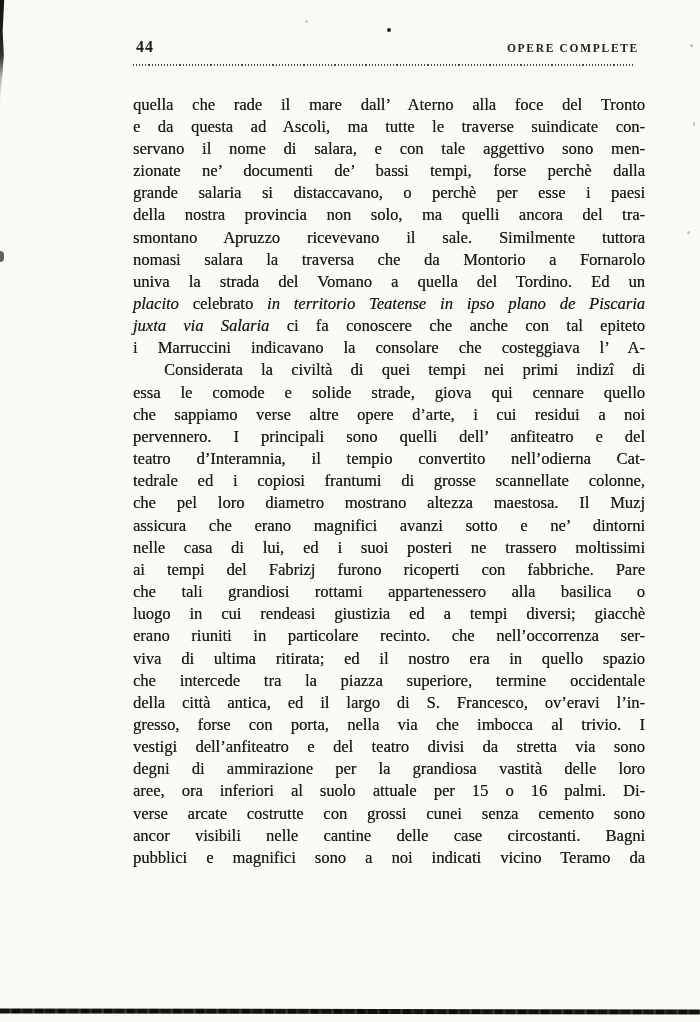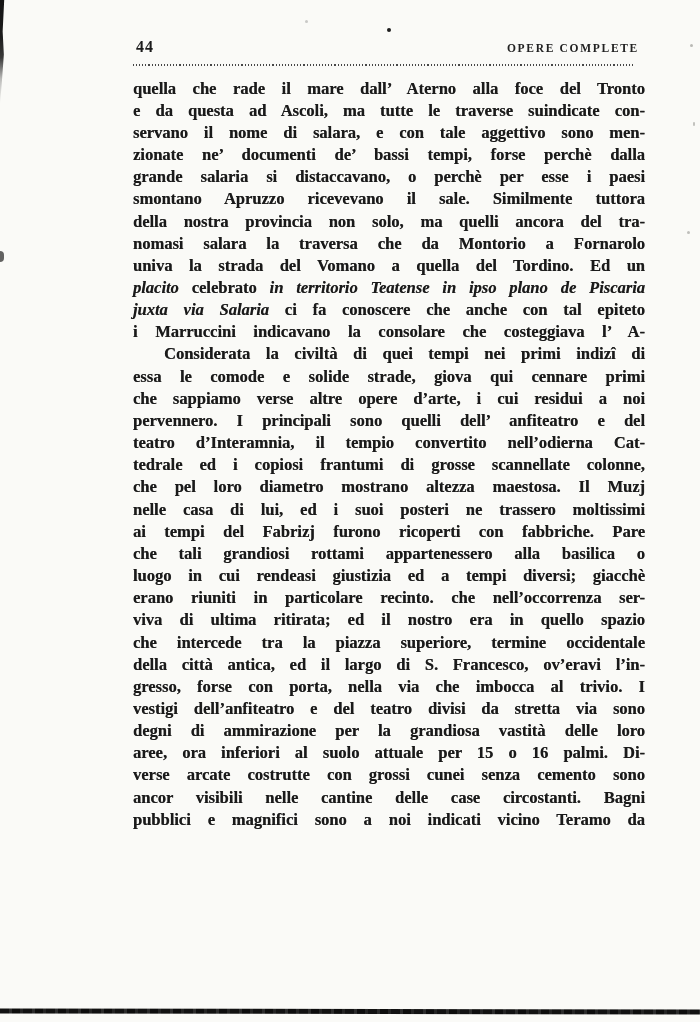--- a/index.html
+++ b/index.html
@@ -49,26 +49,25 @@
     color: #222;
     white-space: nowrap;
   }
   .rule {
     margin-top: 7px;
     width: 502px;
     height: 1.6px;
     background: repeating-linear-gradient(90deg, #474747 0 1.1px, transparent 1.1px 3.1px);
   }
   .body-text {
-    margin-top: 12px;
+    margin-top: 28px;
     font-size: 16.5px;
     line-height: 22.15px;
     color: #1a1a1a;
     text-shadow: 0.25px 0 0 rgba(26,26,26,0.7);
-    font-weight: bold;
   }
   .line {
     text-align: justify;
     text-align-last: justify;
     white-space: normal;
   }
   .line.endline { text-align-last: left; }
   .line.indent { text-indent: 31px; }
   .it { font-style: italic; }
 
@@ -111,34 +110,35 @@
       <span class="pagenum">44</span>
       <span class="running">OPERE COMPLETE</span>
     </div>
     <div class="rule"></div>
     <div class="body-text">
         <div class="line"><span>quella che rade il mare dall’ Aterno alla foce del Tronto</span></div>
         <div class="line"><span>e da questa ad Ascoli, ma tutte le traverse suindicate con-</span></div>
         <div class="line"><span>servano il nome di salara, e con tale aggettivo sono men-</span></div>
         <div class="line"><span>zionate ne’ documenti de’ bassi tempi, forse perchè dalla</span></div>
         <div class="line"><span>grande salaria si distaccavano, o perchè per esse i paesi</span></div>
+        <div class="line"><span>della nostra provincia non solo, ma quelli ancora del tra-</span></div>
         <div class="line"><span>smontano Apruzzo ricevevano il sale. Similmente tuttora</span></div>
-        <div class="line"><span>della nostra provincia non solo, ma quelli ancora del tra-</span></div>
         <div class="line"><span>nomasi salara la traversa che da Montorio a Fornarolo</span></div>
         <div class="line"><span>univa la strada del Vomano a quella del Tordino. Ed un</span></div>
         <div class="line"><span class="it">placito</span><span> celebrato </span><span class="it">in territorio Teatense in ipso plano de Piscaria</span></div>
         <div class="line"><span class="it">juxta via Salaria</span><span> ci fa conoscere che anche con tal epiteto</span></div>
         <div class="line"><span>i Marruccini indicavano la consolare che costeggiava l’ A-</span></div>
         <div class="line indent"><span>Considerata la civiltà di quei tempi nei primi indizî di</span></div>
-        <div class="line"><span>essa le comode e solide strade, giova qui cennare primi</span></div>
+        <div class="line"><span>essa le comode e solide strade, giova qui cennare quello</span></div>
         <div class="line"><span>che sappiamo verse altre opere d’arte, i cui residui a noi</span></div>
         <div class="line"><span>pervennero. I principali sono quelli dell’ anfiteatro e del</span></div>
         <div class="line"><span>teatro d’Interamnia, il tempio convertito nell’odierna Cat-</span></div>
         <div class="line"><span>tedrale ed i copiosi frantumi di grosse scannellate colonne,</span></div>
         <div class="line"><span>che pel loro diametro mostrano altezza maestosa. Il Muzj</span></div>
+        <div class="line"><span>assicura che erano magnifici avanzi sotto e ne’ dintorni</span></div>
         <div class="line"><span>nelle casa di lui, ed i suoi posteri ne trassero moltissimi</span></div>
         <div class="line"><span>ai tempi del Fabrizj furono ricoperti con fabbriche. Pare</span></div>
         <div class="line"><span>che tali grandiosi rottami appartenessero alla basilica o</span></div>
         <div class="line"><span>luogo in cui rendeasi giustizia ed a tempi diversi; giacchè</span></div>
         <div class="line"><span>erano riuniti in particolare recinto. che nell’occorrenza ser-</span></div>
         <div class="line"><span>viva di ultima ritirata; ed il nostro era in quello spazio</span></div>
         <div class="line"><span>che intercede tra la piazza superiore, termine occidentale</span></div>
         <div class="line"><span>della città antica, ed il largo di S. Francesco, ov’eravi l’in-</span></div>
         <div class="line"><span>gresso, forse con porta, nella via che imbocca al trivio. I</span></div>
         <div class="line"><span>vestigi dell’anfiteatro e del teatro divisi da stretta via sono</span></div>

